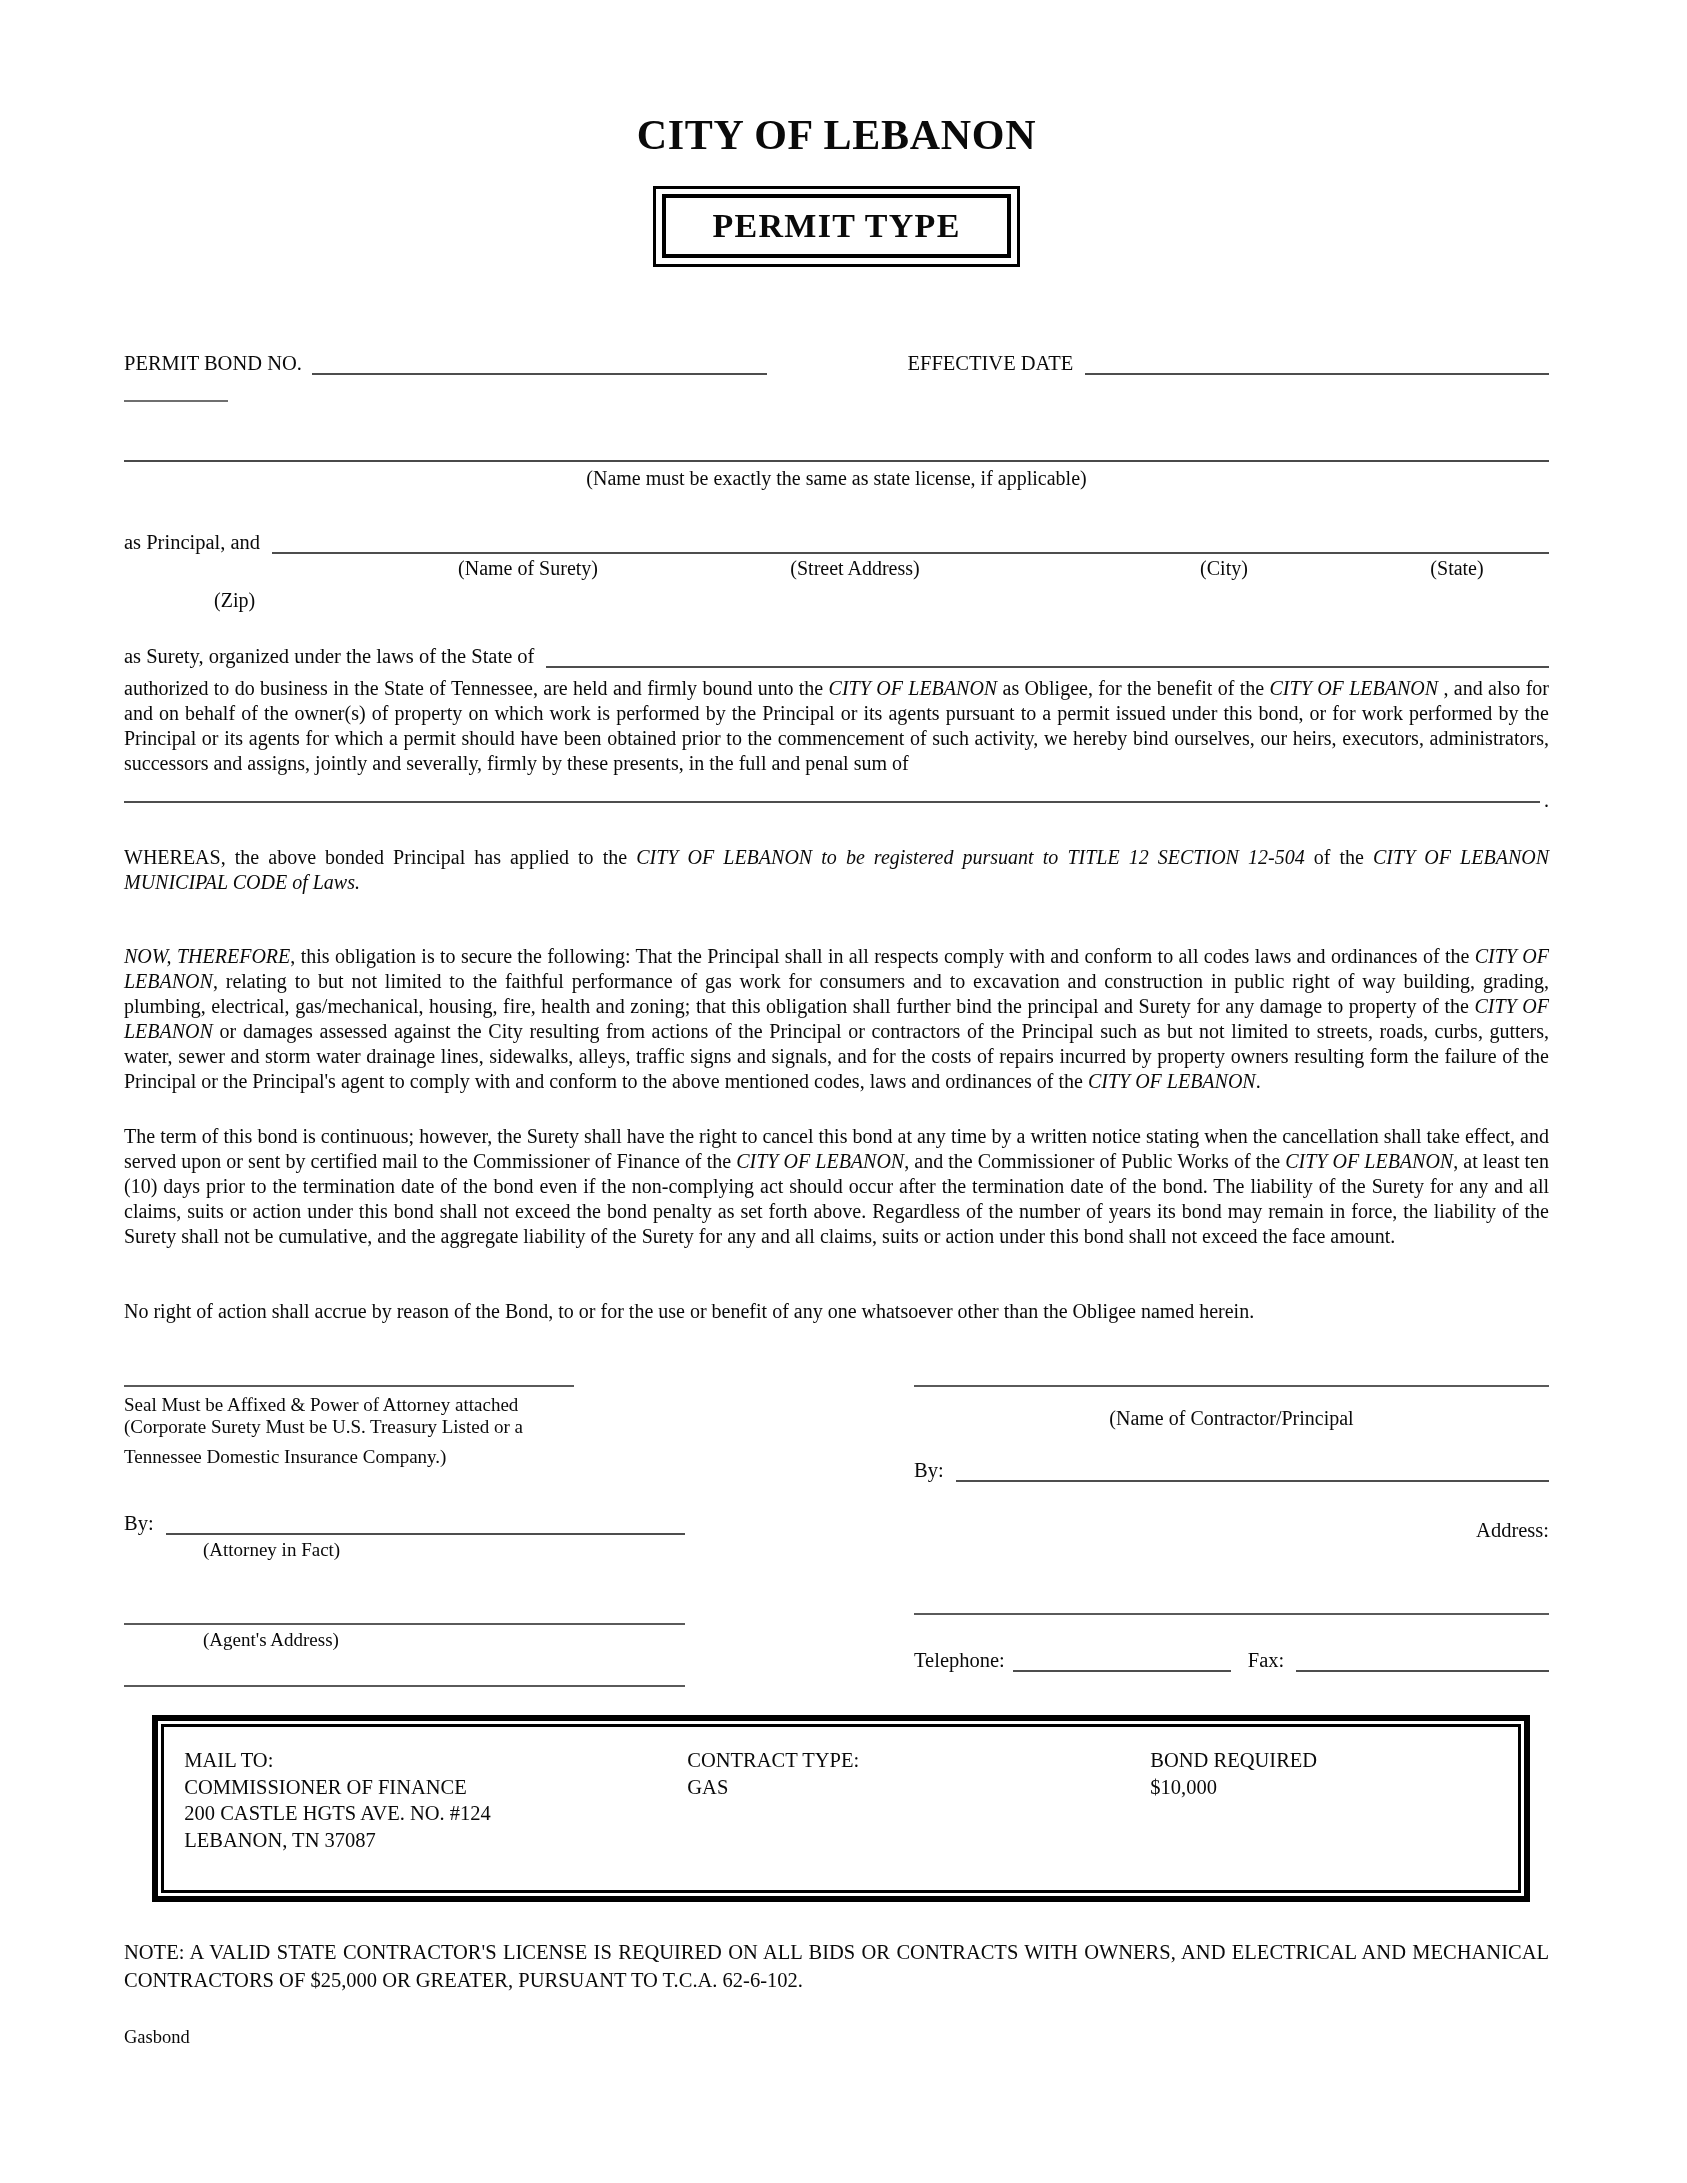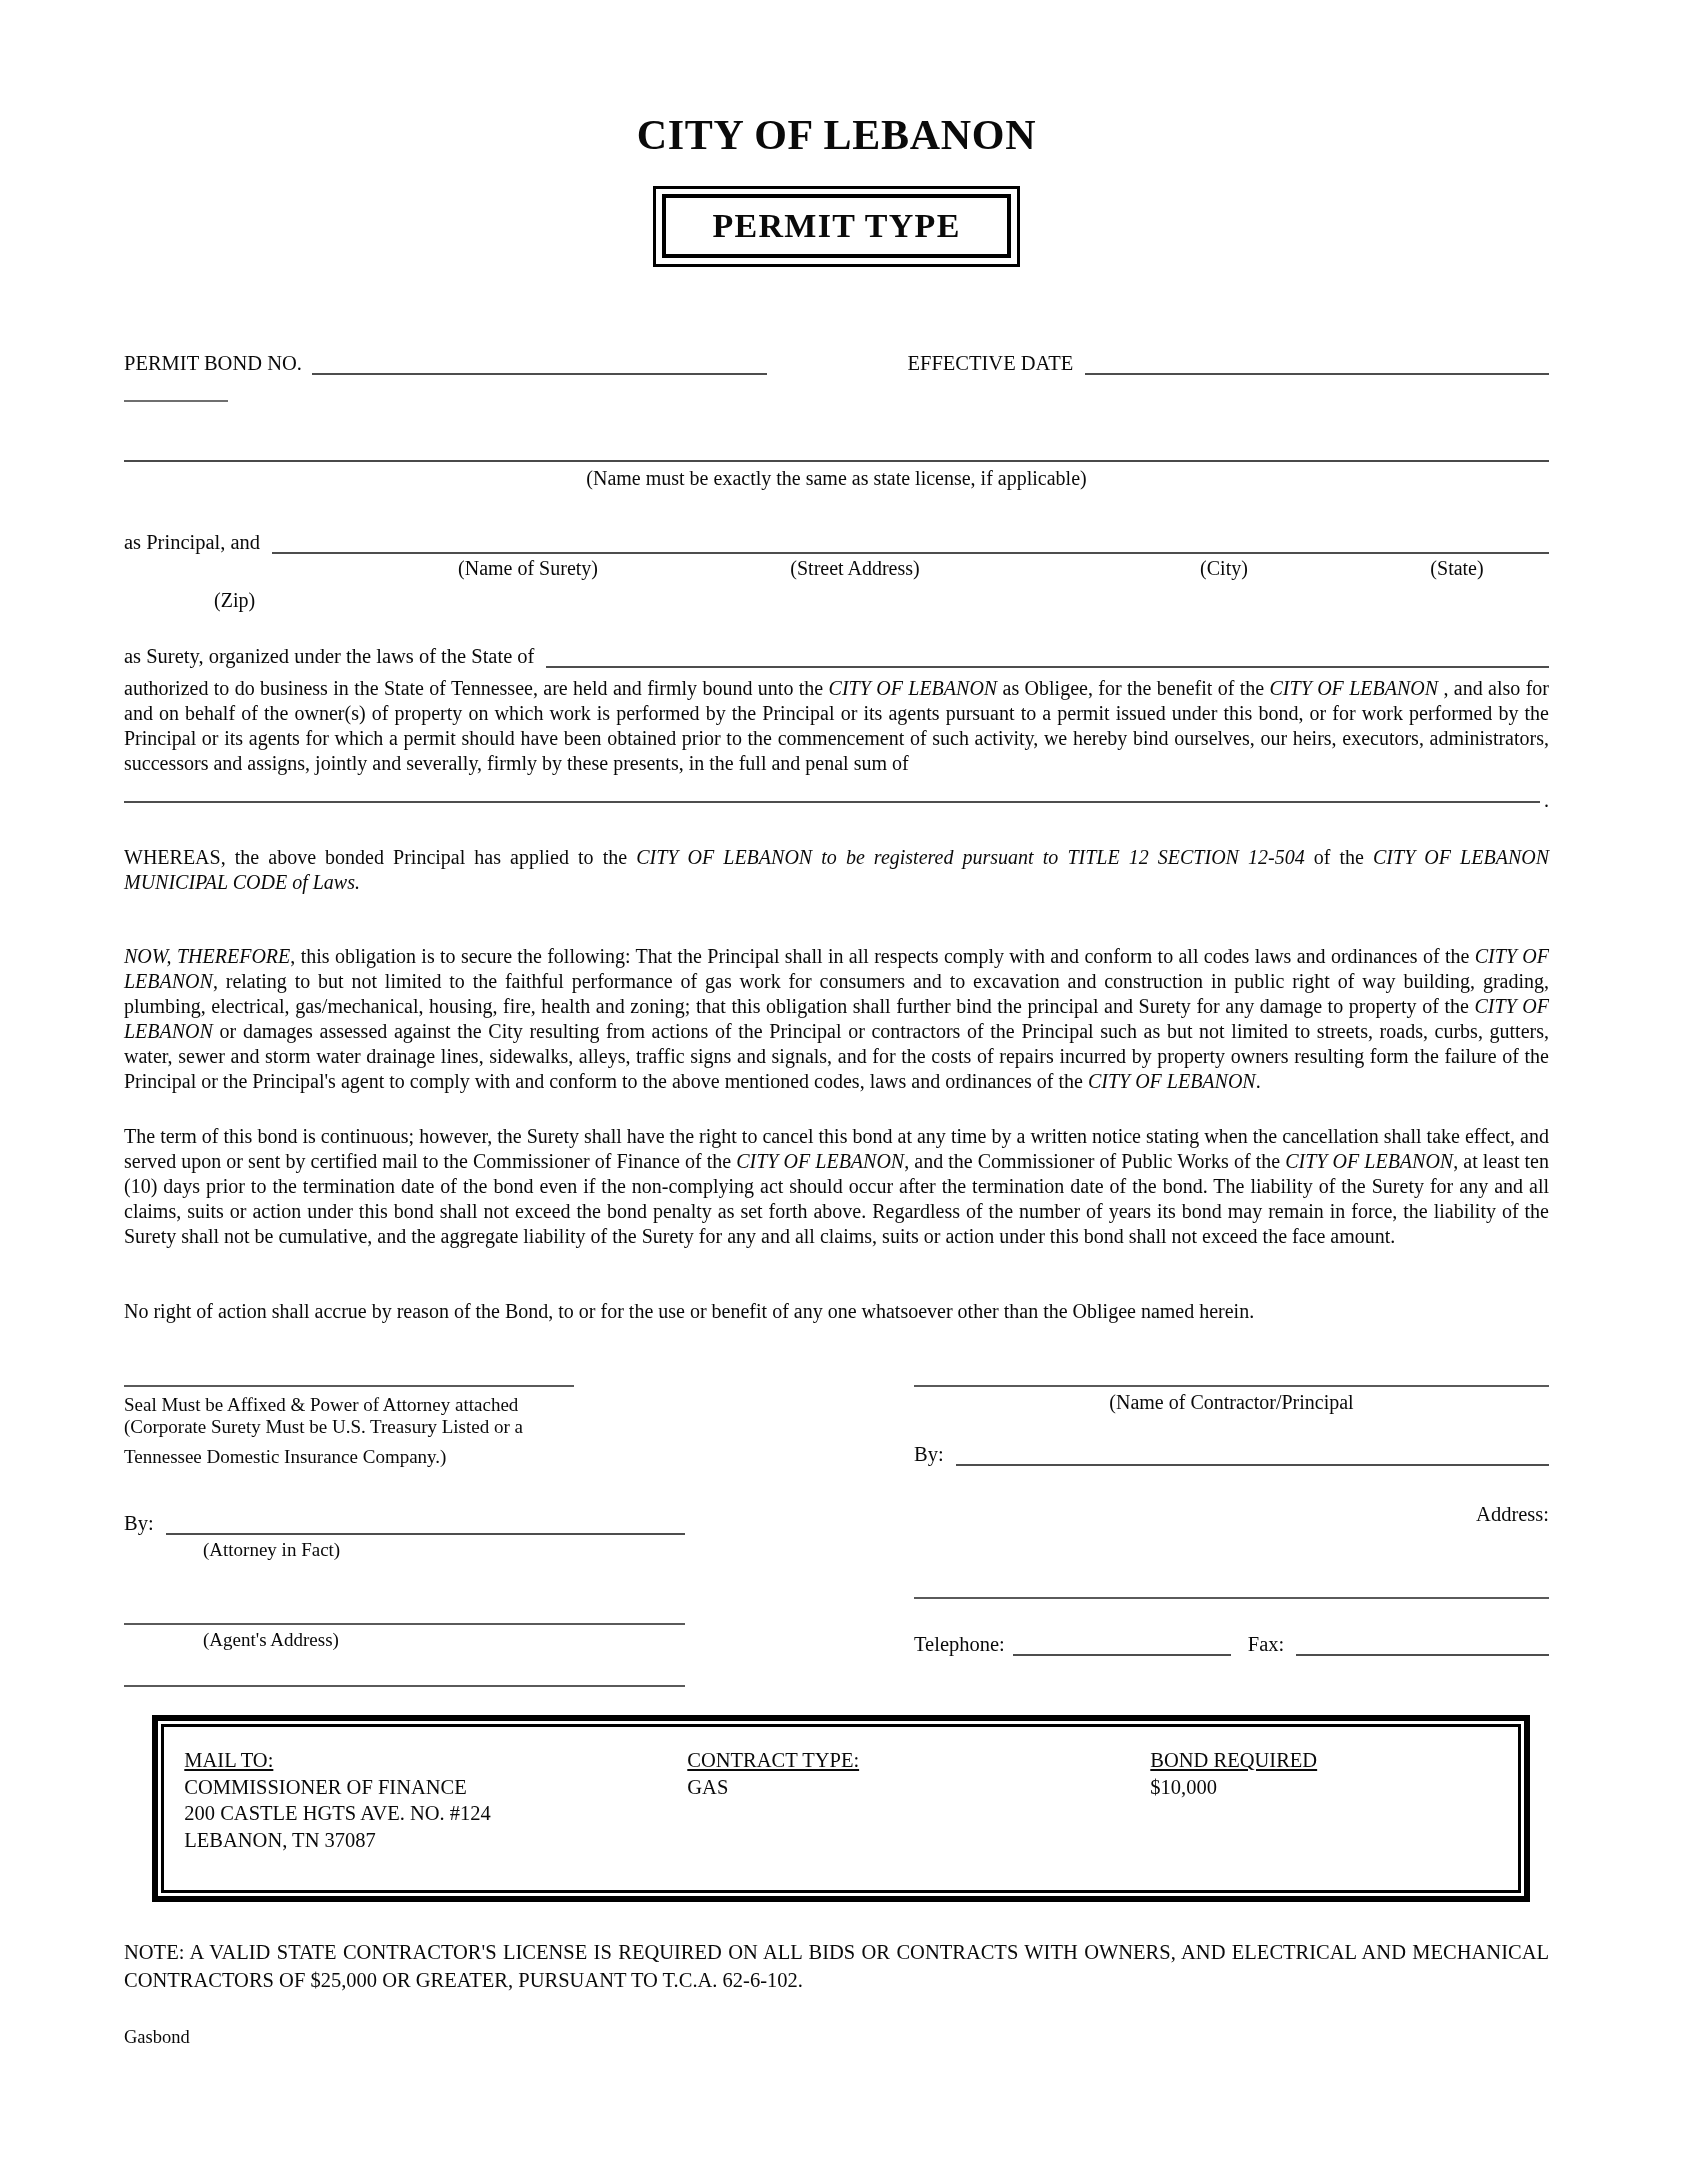--- a/index.html
+++ b/index.html
@@ -41,29 +41,29 @@
   .para-noright{margin-top:50px;text-align:left;}
   .sig-grid{display:flex;margin-top:61px;align-items:flex-start;}
   .sig-left{width:561px;}
   .sig-gap{width:229px;}
   .sig-right{flex:1;}
   .sigline{height:0;border-bottom:2px solid #5a5a5a;}
   .w680{width:450px;}
   .seal-note{font-size:19px;line-height:22px;margin-top:6.6px;}
   .by-row{margin-top:44px;}
   .sub-label{font-size:19px;margin-top:4px;margin-left:79px;}
-  .center-sub{font-size:20px;margin-top:4px;text-align:center;}
+  .center-sub{font-size:20px;margin-top:20px;text-align:center;}
   .gap105{margin-top:69px;} .gap56{margin-top:37px;flex-direction:column;} .gap44{margin-top:29px;}
   .gap94{margin-top:62px;} .gap52{margin-top:34px;}
   .tel-row .w330{width:218px;margin-left:8px;}
   .tel-row .fax{margin-left:17px;}
   .mail-outer{margin-top:28px;margin-left:28px;width:1378px;border:6px solid #000;box-sizing:border-box;}
   .mail-inner{border:3.3px solid #000;margin:3.3px;padding:20px 20px 37px;display:flex;font-size:20.5px;line-height:26.5px;}
   .mail-col1{width:503px;} .mail-col2{width:463px;} .mail-col3{flex:1;}
-  .mail-head{text-decoration:underline;}
+  .mail-head{}
   .note{margin-top:36px;font-size:20.5px;line-height:28px;text-align:justify;margin-left:0;margin-bottom:0;margin-right:0;}
   .footer{margin-top:33px;font-size:18.5px;}
 </style>
 </head>
 <body>
 
 <div class="page">
 
   <div class="title">CITY OF LEBANON</div>
 

